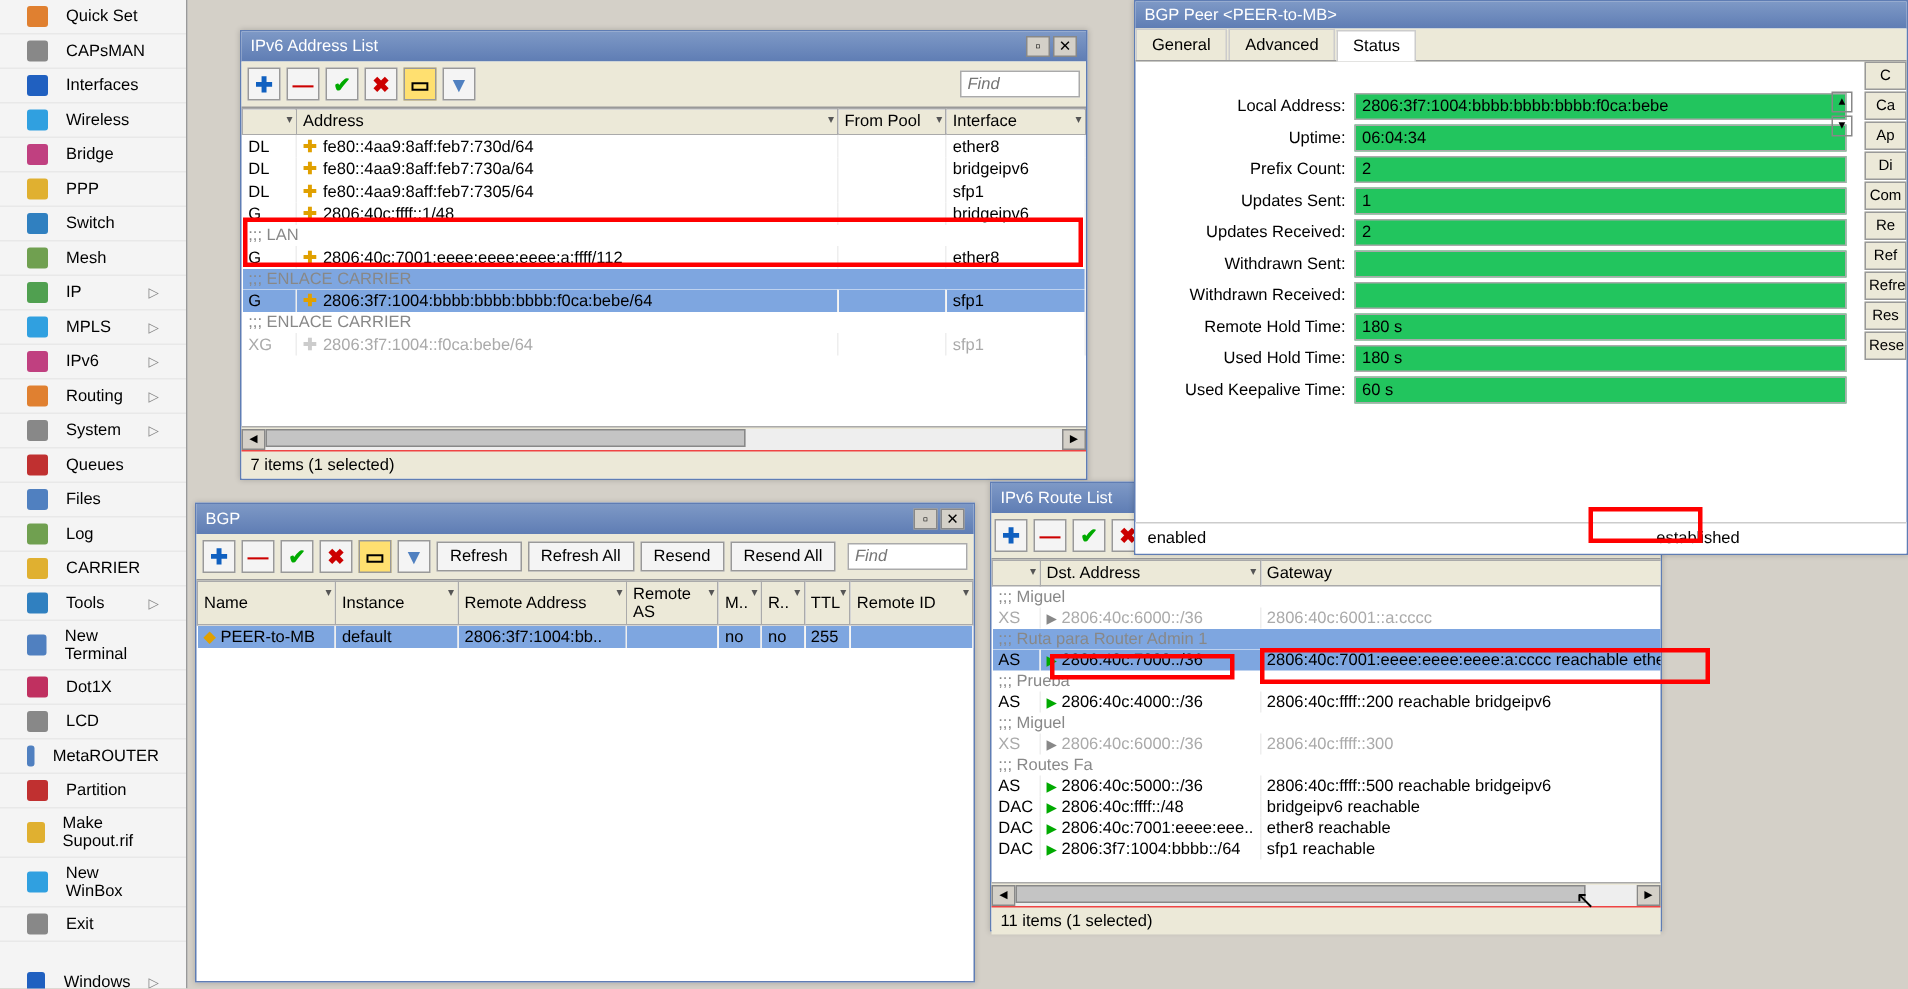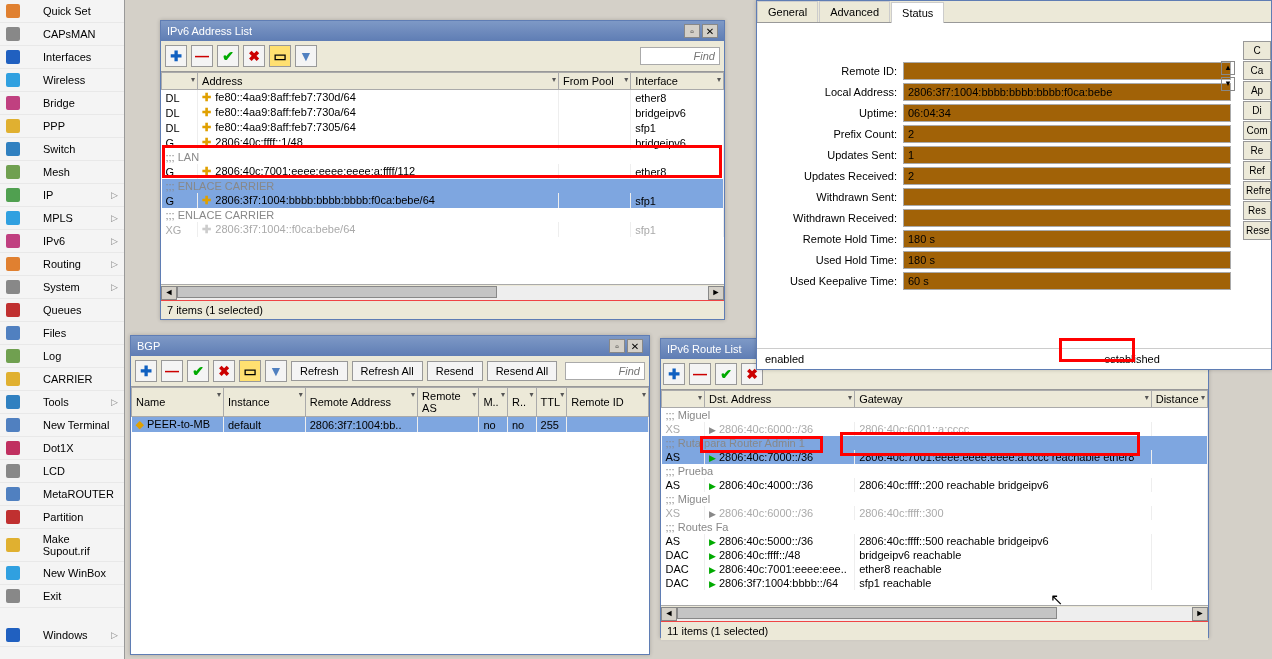--- a/index.html
+++ b/index.html
@@ -1,47 +1,47 @@
 <!DOCTYPE html>
 <html><head>
 <meta charset="utf-8">
 <style>
 * { box-sizing: border-box; margin: 0; padding: 0; font-family: Tahoma, sans-serif; font-size: 11px; }
 body { background: #d4d0c8; width: 1272px; height: 659px; position: relative; overflow: hidden; }
 .sidebar { position: absolute; left: 0; top: 0; width: 125px; height: 659px; background: #f4f4f4; border-right: 1px solid #999; }
-.sidebar-item { display:flex; align-items:center; padding: 4px 6px; cursor: pointer; border-bottom: 1px solid #e8e8e8; gap: 23px;}
+.sidebar-item { display:flex; align-items:center; padding: 4px 18px; cursor: pointer; border-bottom: 1px solid #e8e8e8; gap: 12px;}
 .sb-icon { width: 14px; height: 14px; display:inline-block; }
 .sidebar .arrow { margin-left:auto; color:#888; font-size:9px;}
 .window { position: absolute; background: #fff; border: 1px solid #5f7db4; box-shadow: 0 0 4px rgba(0,0,0,0.2); }
 .titlebar { background: linear-gradient(#7e99c6, #5f7db4); color: #fff; padding: 3px 6px; display:flex; align-items:center; }
 .titlebar .title { flex:1; }
 .titlebar .winbtns { display:flex; gap:2px; }
 .winbtn { width:16px; height:14px; background:#d4d0c8; border:1px solid #888; display:flex; align-items:center; justify-content:center; font-size:10px; color:#000; cursor:pointer;}
 .toolbar { background: #ece9d8; border-bottom:1px solid #999; padding: 4px; display:flex; align-items:center; gap:4px; }
 .tbtn { width: 22px; height:22px; border:1px solid #999; background:#f4f4f4; display:flex; align-items:center; justify-content:center; cursor:pointer; font-weight:bold; font-size:14px; }
 .tbtn.blue{ color:#1060c0; }
 .tbtn.red{ color:#c00; }
 .tbtn.green{ color:#0a0; }
 .tbtn.yellow{ background:#ffe070; }
-.find { margin-left:auto; width:80px; padding:2px 4px; border:1px solid #aaa; color:#aaa; font-style:italic;text-align:right; }
+.find { margin-left:auto; width:80px; padding:2px 4px; border:1px solid #aaa; color:#aaa; font-style:italic; }
 .table { width:100%; border-collapse:collapse; }
 .table th { background:#ece9d8; border:1px solid #aaa; padding:2px 4px; text-align:left; font-weight:normal; position:relative;}
 .table th .drop { position:absolute; right:2px; top:2px; font-size:8px; color:#555;}
 .table td { padding:1px 4px; border-right:1px solid #eee; white-space:nowrap; overflow:hidden; }
 .table tr.sel { background:#7ea6e0; }
 .cross { color:#e0a000; font-weight:bold; margin-right:4px; font-size:11px;}
 .statusbar { border-top:1px solid #ef4444; padding:3px 6px; background:#ece9d8; }
 .comment { color:#888; font-style:normal; padding-left:18px;}
 .gray { color:#aaa; }
 .tabs { display:flex; background:#ece9d8; border-bottom:1px solid #999; }
 .tab { padding:4px 10px; border:1px solid #ccc; border-bottom:none; background:#ece9d8; margin-right:1px; cursor:pointer;}
 .tab.active { background:#fff; position:relative; top:1px; }
 .form-row { display:flex; align-items:center; margin:3px 0; }
 .form-row label { width:140px; text-align:right; padding-right:6px; }
-.form-row .val { flex:1; border:1px solid #aaa; background:#a16207; padding:2px 4px; height:18px; }
+.form-row .val { flex:1; border:1px solid #aaa; background:#22c55e; padding:2px 4px; height:18px; }
 .side-buttons { position:absolute; right:0; top:28px; width:30px; display:flex; flex-direction:column; gap:1px;}
 .side-buttons .sb { border:1px solid #999; background:#ece9d8; padding:3px 2px; text-align:center; font-size:10px;}
 .redbox { border: 3px solid red; position:absolute; pointer-events:none; }
 .hscroll { height:16px; background:#ece9d8; border-top:1px solid #aaa; display:flex; align-items:center; }
 .scrL,.scrR { width:16px; height:14px; border:1px solid #888; background:#d4d0c8; text-align:center; font-size:9px;}
 .scrTrack { flex:1; height:14px; background:#eee; position:relative;}
 .thumb { position:absolute; height:12px; top:0; background:#c4c4c4; border:1px solid #888;}
 .enabled-status { position:absolute; left:0; bottom:0; right:0; padding:4px 8px; background:#fff; border-top:1px solid #ccc; display:flex;}
 .triangle-g { color:#0a0; font-size:9px;}
 .triangle-gr { color:#888; font-size:9px;}
@@ -304,21 +304,21 @@
             <td>no</td>
             <td>no</td>
             <td>255</td>
             <td></td>
           </tr>
         </tbody>
       </table>
     </div>
 </div>
 
-<div class="window" style="left:660px; top:338px; width:549px; height:300px;">
+<div class="window" style="left:660px; top:321px; width:448px; height:300px;">
   <div class="titlebar">
     <span class="title">IPv6 Route List</span>
     <div class="winbtns">
         <div class="winbtn">▫</div>
         <div class="winbtn">✕</div>
       </div>
   </div>
   <div class="toolbar" style="padding:4px 2px;">
     <div class="tbtn blue">✚</div>
     <div class="tbtn red">—</div>
@@ -406,30 +406,29 @@
     <div class="scrL">◄</div>
       <div class="scrTrack">
         <div class="thumb" style="left:0;width:380px;"></div>
       </div>
       <div class="scrR">►</div>
   </div>
   <div class="statusbar">11 items (1 selected)</div>
 </div>
 
 <div class="window" style="left:756px; top:0px; width:516px; height:370px;">
+  <div class="titlebar">
+    <span class="title">BGP Peer &lt;PEER-to-MB&gt;</span>
+  </div>
   <div class="tabs" id="peer-tabs">
       <div class="tab">General</div>
       <div class="tab">Advanced</div>
       <div class="tab active">Status</div>
     </div>
   <div style="position:absolute; left:6px; top:58px; right:40px;" id="peer-form">
-      <div class="form-row">
-        <label>Remote ID:</label>
-        <div class="val"></div>
-      </div>
       <div class="form-row">
         <label>Local Address:</label>
         <div class="val">2806:3f7:1004:bbbb:bbbb:bbbb:f0ca:bebe</div>
       </div>
       <div class="form-row">
         <label>Uptime:</label>
         <div class="val">06:04:34</div>
       </div>
       <div class="form-row">
         <label>Prefix Count:</label>

